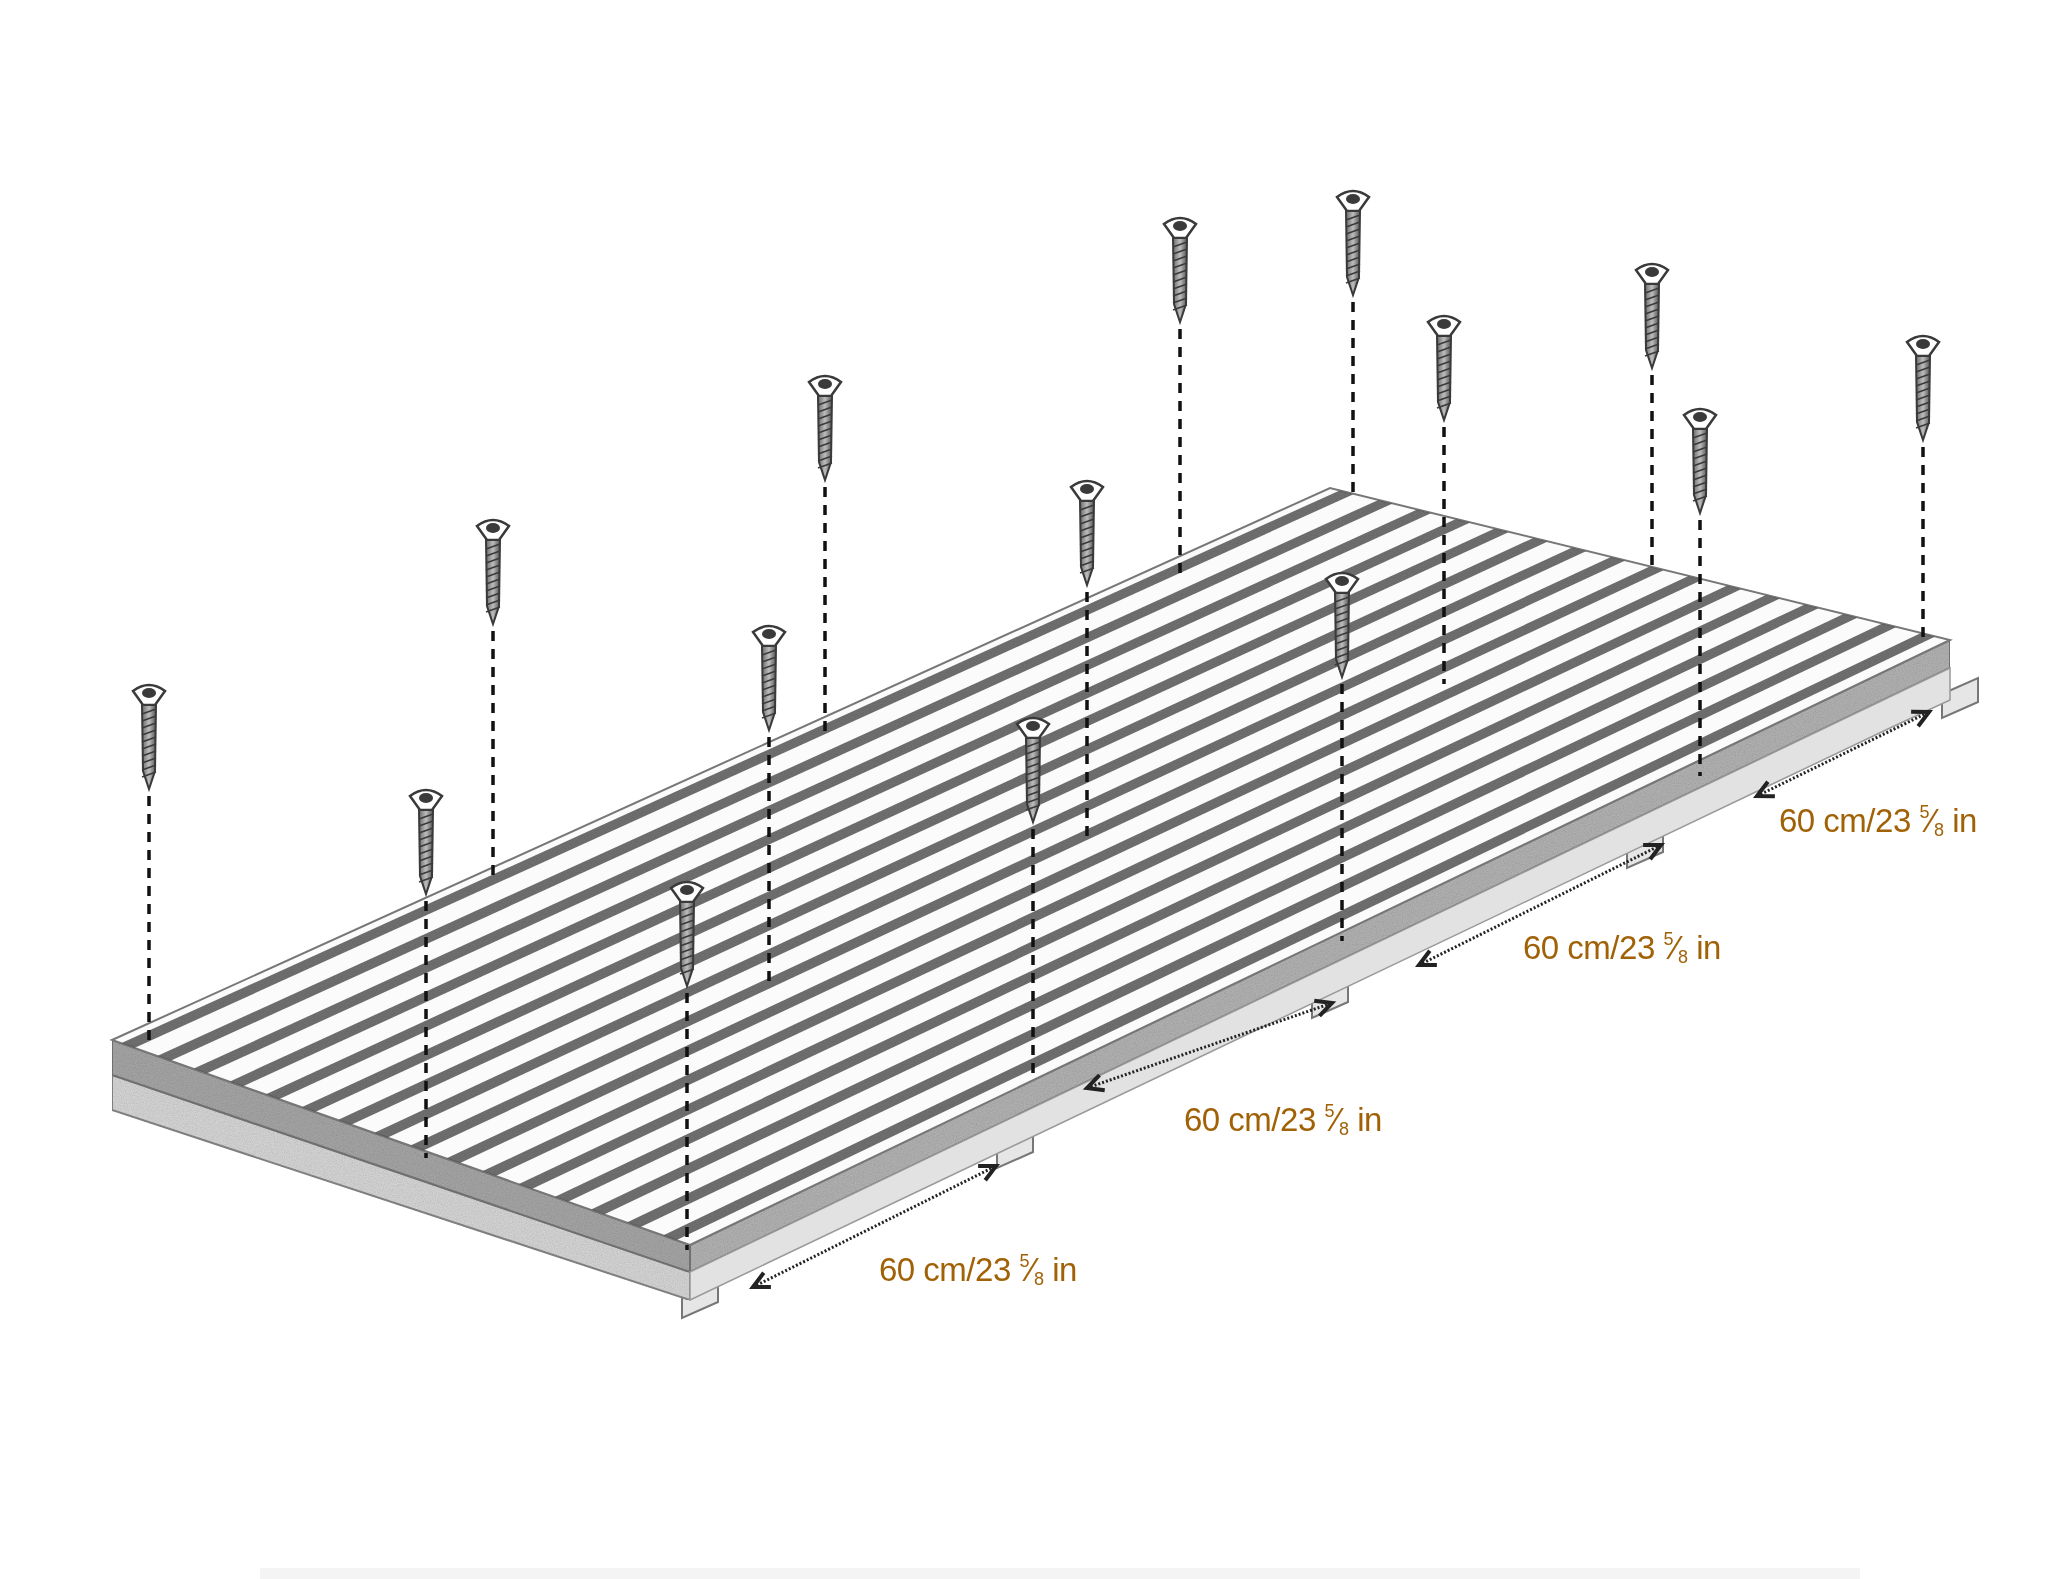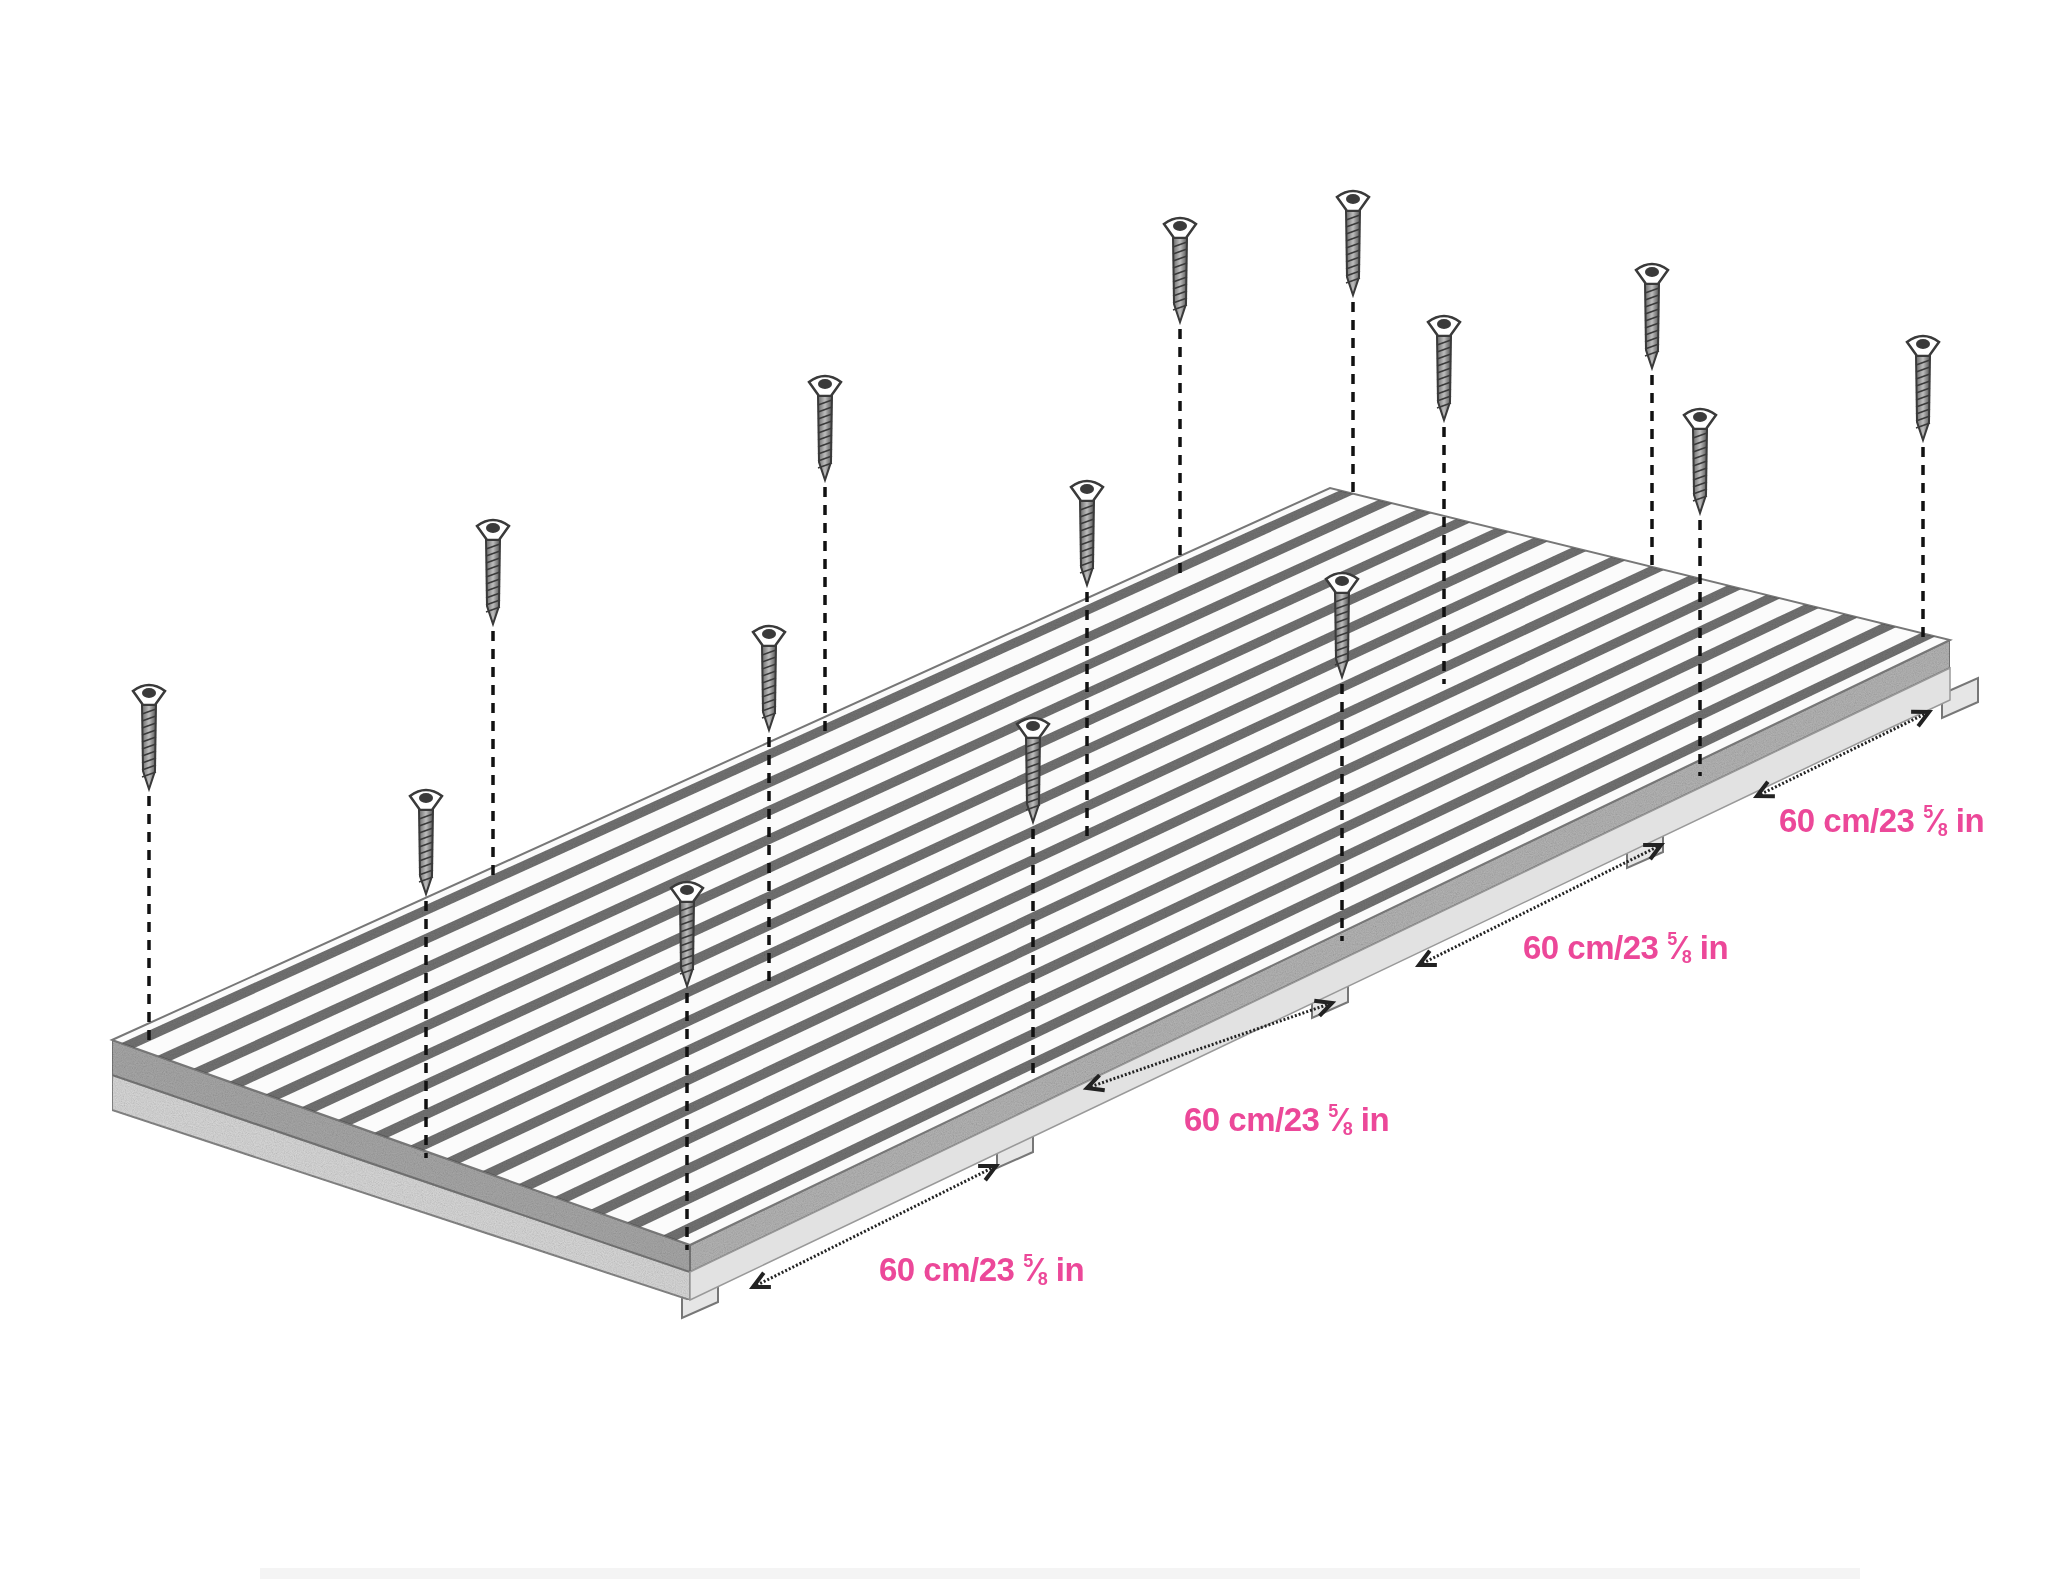--- a/index.html
+++ b/index.html
@@ -1,23 +1,23 @@
 <!DOCTYPE html>
 <html><head>
 <meta charset="utf-8">
 <style>
   html, body { margin:0; padding:0; background:#ffffff; }
   body { width:2048px; height:1579px; position:relative; overflow:hidden; font-family:"Liberation Sans", sans-serif; }
   #stage { position:absolute; left:0; top:0; width:2048px; height:1579px; }
   .dim-label {
     position:absolute;
     font-family:"Liberation Sans", sans-serif;
-    font-weight:bold;
+    font-weight:normal;
     font-size:33px;
-    color:#ec4899;
+    color:#a16207;
     white-space:nowrap;
     letter-spacing:-0.5px;
     line-height:1;
   }
   .dim-label sup { font-size:18px; vertical-align:14px; }
   .dim-label sub { font-size:18px; vertical-align:-4px; }
 </style>
 </head>
 <body>
 

